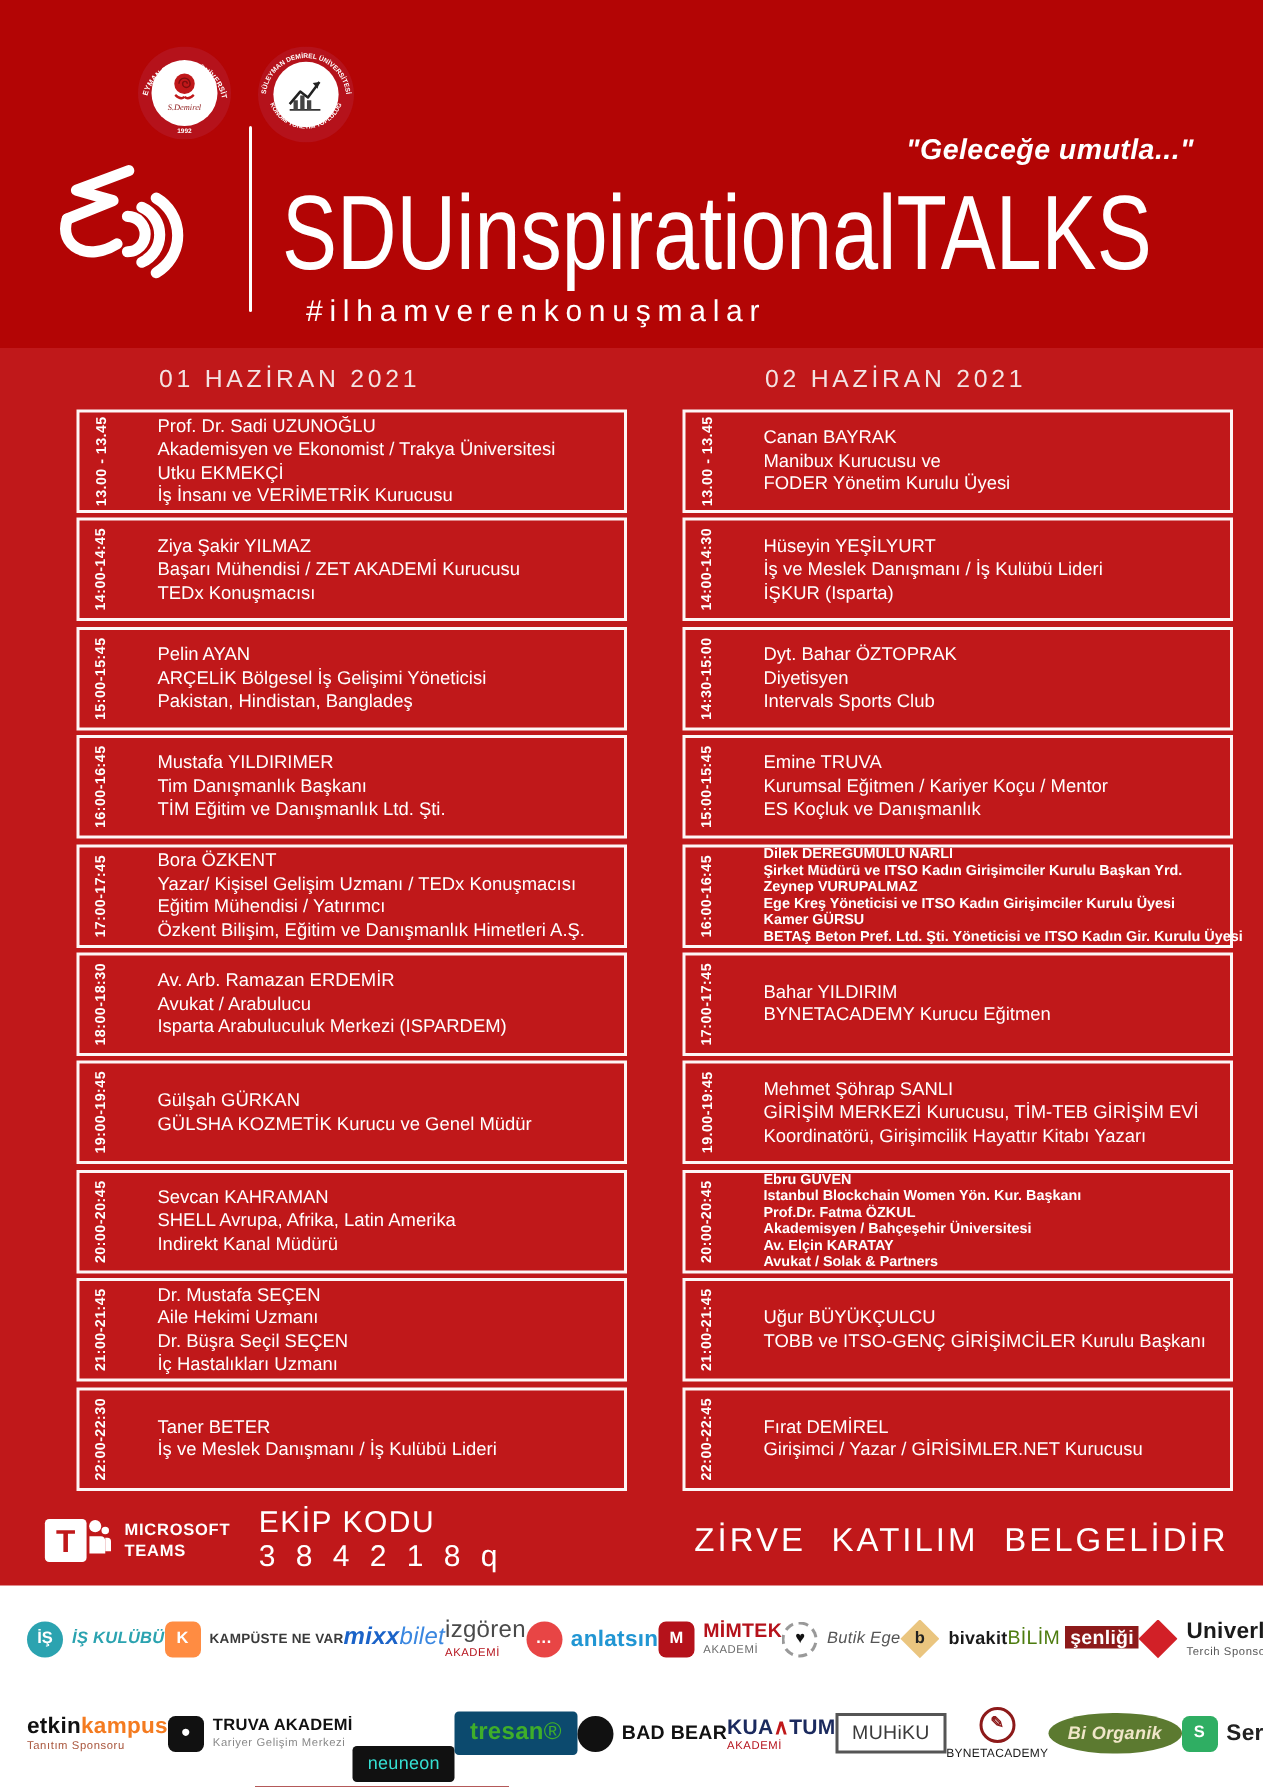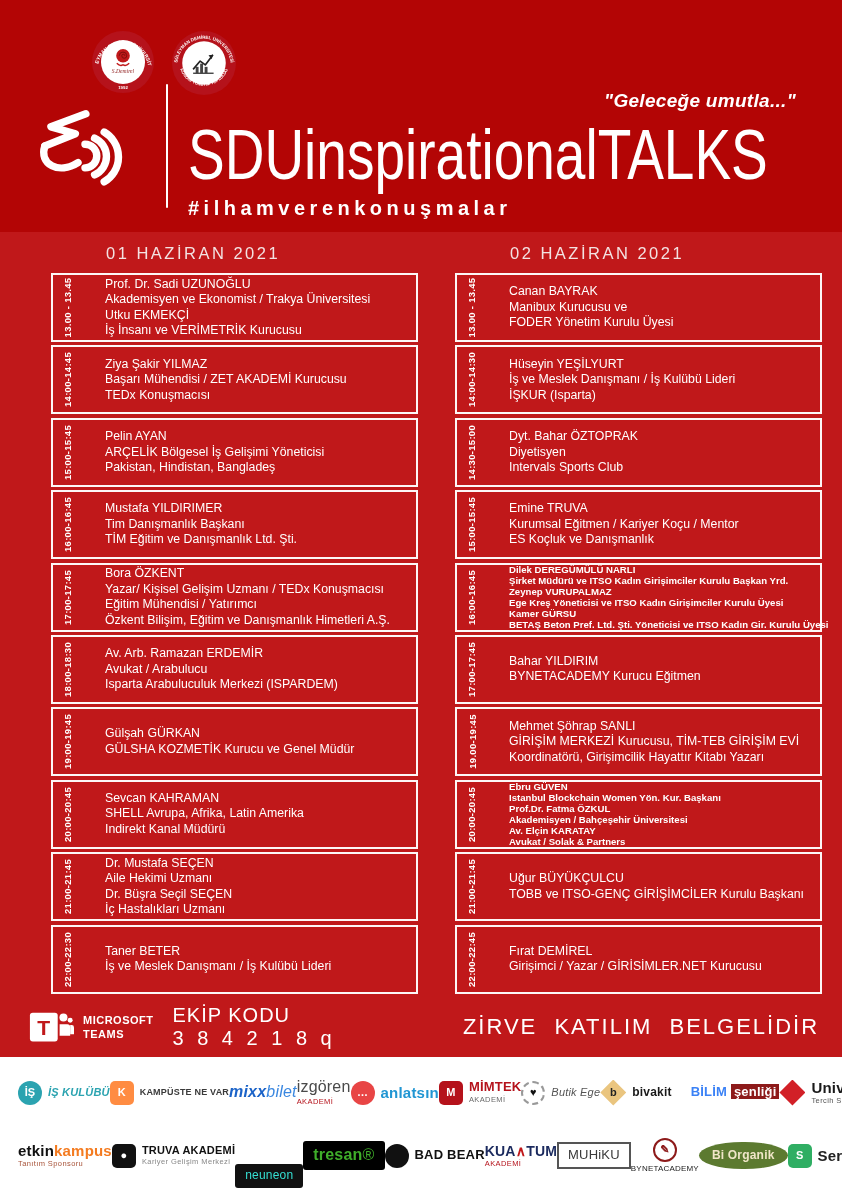--- a/index.html
+++ b/index.html
@@ -14,21 +14,21 @@
   .poster{position:relative;width:842px;height:1191px;margin:0 auto;background:var(--body-red);overflow:hidden;}
 
   
   .header{position:absolute;top:0;left:0;right:0;height:232px;background:var(--header-red);}
   .logo1{position:absolute;left:92px;top:31px;width:62px;height:62px;}
   .logo2{position:absolute;left:172px;top:31px;width:64px;height:64px;}
   .vline{position:absolute;left:166px;top:84px;width:2px;height:124px;background:#fff;border-radius:1px;}
   .talk-icon{position:absolute;left:30px;top:103px;width:96px;height:100px;}
   .quote{position:absolute;right:46px;top:90px;color:#fff;font-size:19px;font-weight:700;font-style:italic;letter-spacing:.3px;}
   .title{position:absolute;left:188px;top:114px;color:#fff;font-size:55px;font-weight:400;white-space:nowrap;transform:scale(1.0,1.28);transform-origin:left top;letter-spacing:0;}
-  .hashtag{position:absolute;left:188px;top:197px;color:#fff;font-size:20px;font-weight:700;letter-spacing:4.5px;white-space:nowrap;}
+  .hashtag{position:absolute;left:204px;top:197px;color:#fff;font-size:20px;font-weight:400;letter-spacing:4.5px;white-space:nowrap;}
 
   
   .main{position:absolute;top:232px;left:0;right:0;}
   .days{display:flex;gap:37px;padding:10px 0 0 51px;}
   .day{width:367px;flex:0 0 367px;}
   .day-title{color:#f3e2e2;font-size:16.5px;font-weight:400;letter-spacing:2.5px;margin:2px 0 10px 55px;white-space:nowrap;}
   .session{position:relative;height:69px;margin-bottom:3.4px;border:2px solid rgba(255,255,255,.96);
            padding:2px 6px 2px 52px;display:flex;flex-direction:column;justify-content:center;}
   .time{position:absolute;left:0;top:0;bottom:0;width:30px;display:flex;align-items:center;justify-content:center;}
   .time span{transform:rotate(-90deg);white-space:nowrap;color:#fff;font-size:9.5px;font-weight:700;letter-spacing:.3px;}
@@ -429,21 +429,21 @@
           </span>
         </div>
         <div class="sponsor">
           <span class="badge diamond" style="background: rgb(234, 197, 127); color: rgb(34, 34, 34);">b</span>
           <span class="txt">
             <span class="s-name" style="font-size: 12px;"><span style="color: rgb(26, 26, 26); font-weight: 700;">bivakit</span></span>
           </span>
         </div>
         <div class="sponsor">
           <span class="txt">
-            <span class="s-name" style="font-size: 13px;"><span style="color: #3b82f6; font-weight: 700; padding-left: 19px;">BİLİM </span><span style="color: rgb(255, 255, 255); background: rgb(141, 26, 26); padding: 0px 3px; font-weight: 700;">şenliği</span></span>
+            <span class="s-name" style="font-size: 13px;"><span style="color: #4d7c0f; font-weight: 400;">BİLİM </span><span style="color: rgb(255, 255, 255); background: rgb(141, 26, 26); padding: 0px 3px; font-weight: 700;">şenliği</span></span>
           </span>
         </div>
         <div class="sponsor">
           <span class="badge diamond" style="background: rgb(210, 32, 39); color: rgb(255, 255, 255);"></span>
           <span class="txt">
             <span class="s-name" style="font-size: 15px;"><span style="color: rgb(26, 26, 26); font-weight: 700;">Univerlist</span></span>
             <span class="s-sub" style="color: rgb(85, 85, 85);">Tercih Sponsoru</span>
           </span>
         </div>
       </div>
@@ -461,21 +461,21 @@
             <span class="s-sub" style="color: rgb(136, 136, 136);">Kariyer Gelişim Merkezi</span>
           </span>
         </div>
         <div class="sponsor">
           <span class="txt">
             <span class="s-name pill" style="font-size: 12px; background: rgb(17, 17, 17); margin-top: 41px;"><span style="color: rgb(53, 223, 210);">neuneon</span></span>
           </span>
         </div>
         <div class="sponsor">
           <span class="txt">
-            <span class="s-name pill" style="font-size: 16px; background: #000000;"><span style="color: rgb(63, 174, 42); font-weight: 700;">tresan</span><span style="color: rgb(63, 174, 42);">®</span></span>
+            <span class="s-name pill" style="font-size: 16px; background: #0c4a6e;"><span style="color: rgb(63, 174, 42); font-weight: 700;">tresan</span><span style="color: rgb(63, 174, 42);">®</span></span>
           </span>
         </div>
         <div class="sponsor">
           <span class="badge circle" style="background: rgb(17, 17, 17); color: rgb(255, 255, 255);"></span>
           <span class="txt">
             <span class="s-name" style="font-size: 13px;"><span style="color: rgb(17, 17, 17); font-weight: 700;">BAD BEAR</span></span>
           </span>
         </div>
         <div class="sponsor">
           <span class="txt">
@@ -489,21 +489,21 @@
           </span>
         </div>
         <div class="sponsor stack">
           <span class="badge circle" style="background: rgb(255, 255, 255); color: rgb(141, 26, 26); border: 2px solid rgb(141, 26, 26);">✎</span>
           <span class="txt">
             <span class="s-name" style="font-size: 8px;"><span style="color: rgb(26, 26, 26);">BYNETACADEMY</span></span>
           </span>
         </div>
         <div class="sponsor">
           <span class="txt">
-            <span class="s-name oval" style="font-size: 12px; background: rgb(92, 122, 48);"><span style="color: rgb(240, 230, 200); font-weight: 700; ">Bi Organik</span></span>
+            <span class="s-name oval" style="font-size: 12px; background: rgb(92, 122, 48);"><span style="color: rgb(240, 230, 200); font-weight: 700; font-style: italic;">Bi Organik</span></span>
           </span>
         </div>
         <div class="sponsor">
           <span class="badge square" style="background: rgb(47, 174, 99); color: rgb(255, 255, 255);">S</span>
           <span class="txt">
             <span class="s-name" style="font-size: 15px;"><span style="color: rgb(34, 34, 34); font-weight: 700;">Sertifier</span></span>
           </span>
         </div>
       </div>
   </div>

